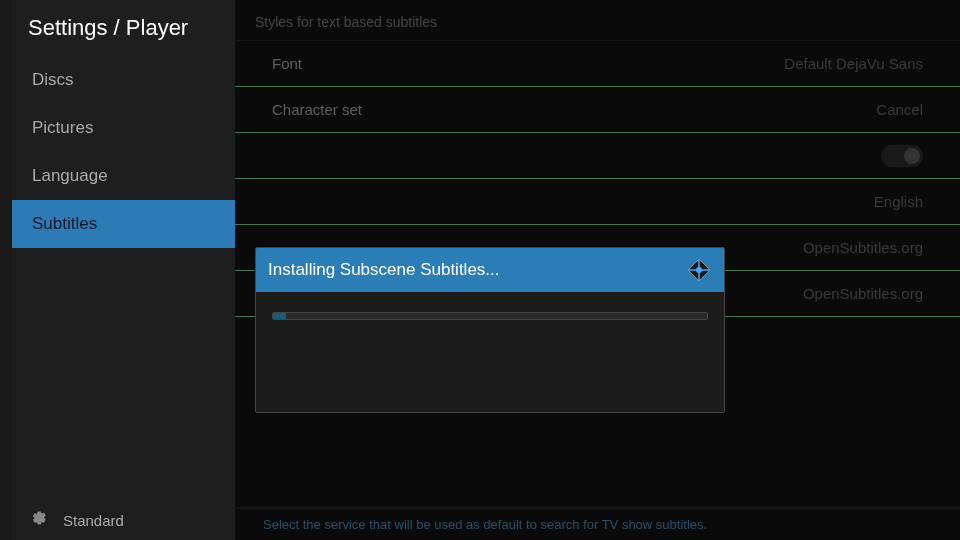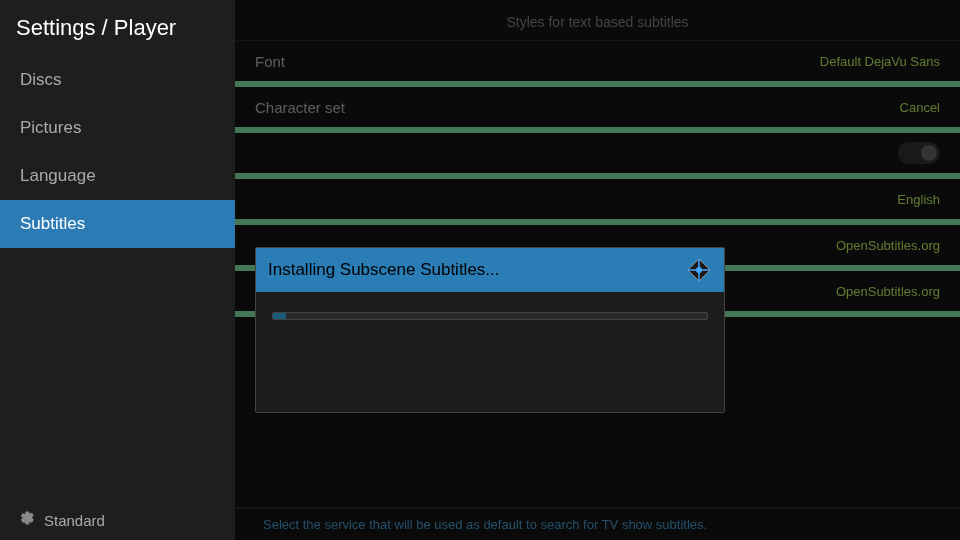--- a/index.html
+++ b/index.html
@@ -10,21 +10,21 @@
       background: #1a1a1a;
       font-family: Arial, sans-serif;
       color: #ccc;
       overflow: hidden;
       position: relative;
     }
 
     
     #sidebar {
       position: absolute;
-      left: 0; top: 0;
+      left: 12px; top: 0;
       width: 244px;
       height: 540px;
       background: #1e1e1e;
       display: flex;
       flex-direction: column;
     }
 
     #header-title {
       height: 56px;
       display: flex;
@@ -40,29 +40,29 @@
       display: flex;
       align-items: center;
       padding: 0 20px;
       font-size: 17px;
       color: #aaa;
       cursor: pointer;
     }
 
     .nav-item.active {
       background: #2c7bb5;
-      color: #ffffff;
+      color: #0f172a;
     }
 
     #sidebar-bottom {
       margin-top: auto;
       padding: 10px 16px;
       display: flex;
       align-items: center;
-      gap: 8px;
+      gap: 15px;
       font-size: 15px;
       color: #aaa;
     }
 
     .gear-icon {
       width: 20px;
       height: 20px;
       display: inline-block;
     }
 
@@ -84,42 +84,41 @@
       font-size: 26px;
       color: #fff;
       font-weight: 300;
     }
 
     
     .section-header {
       padding: 14px 20px 10px 20px;
       font-size: 14px;
       color: #888;
-      text-align: center;
       border-bottom: 1px solid #2a2a2a;
     }
 
     
     .settings-row {
       display: flex;
       align-items: center;
       justify-content: space-between;
-      padding: 0 20px;
+      padding: 0 37px;
       height: 46px;
-      border-bottom: 6px solid #86efac;
+      border-bottom: 1px solid #86efac;
     }
 
     .settings-row-label {
       font-size: 15px;
       color: #bbb;
     }
 
     .settings-row-value {
-      font-size: 13px;
-      color: #bef264;
+      font-size: 15px;
+      color: #737373;
     }
 
     
     .toggle {
       width: 42px;
       height: 22px;
       background: #333;
       border-radius: 11px;
       position: relative;
     }
@@ -183,21 +182,21 @@
       background: #2b7db5;
       display: flex;
       align-items: center;
       justify-content: space-between;
       padding: 0 12px;
       height: 44px;
     }
 
     #modal-title {
       font-size: 17px;
-      color: #000000;
+      color: #ffffff;
       font-weight: 400;
     }
 
     
     .kodi-logo {
       width: 26px;
       height: 26px;
       position: relative;
       display: flex;
       align-items: center;

